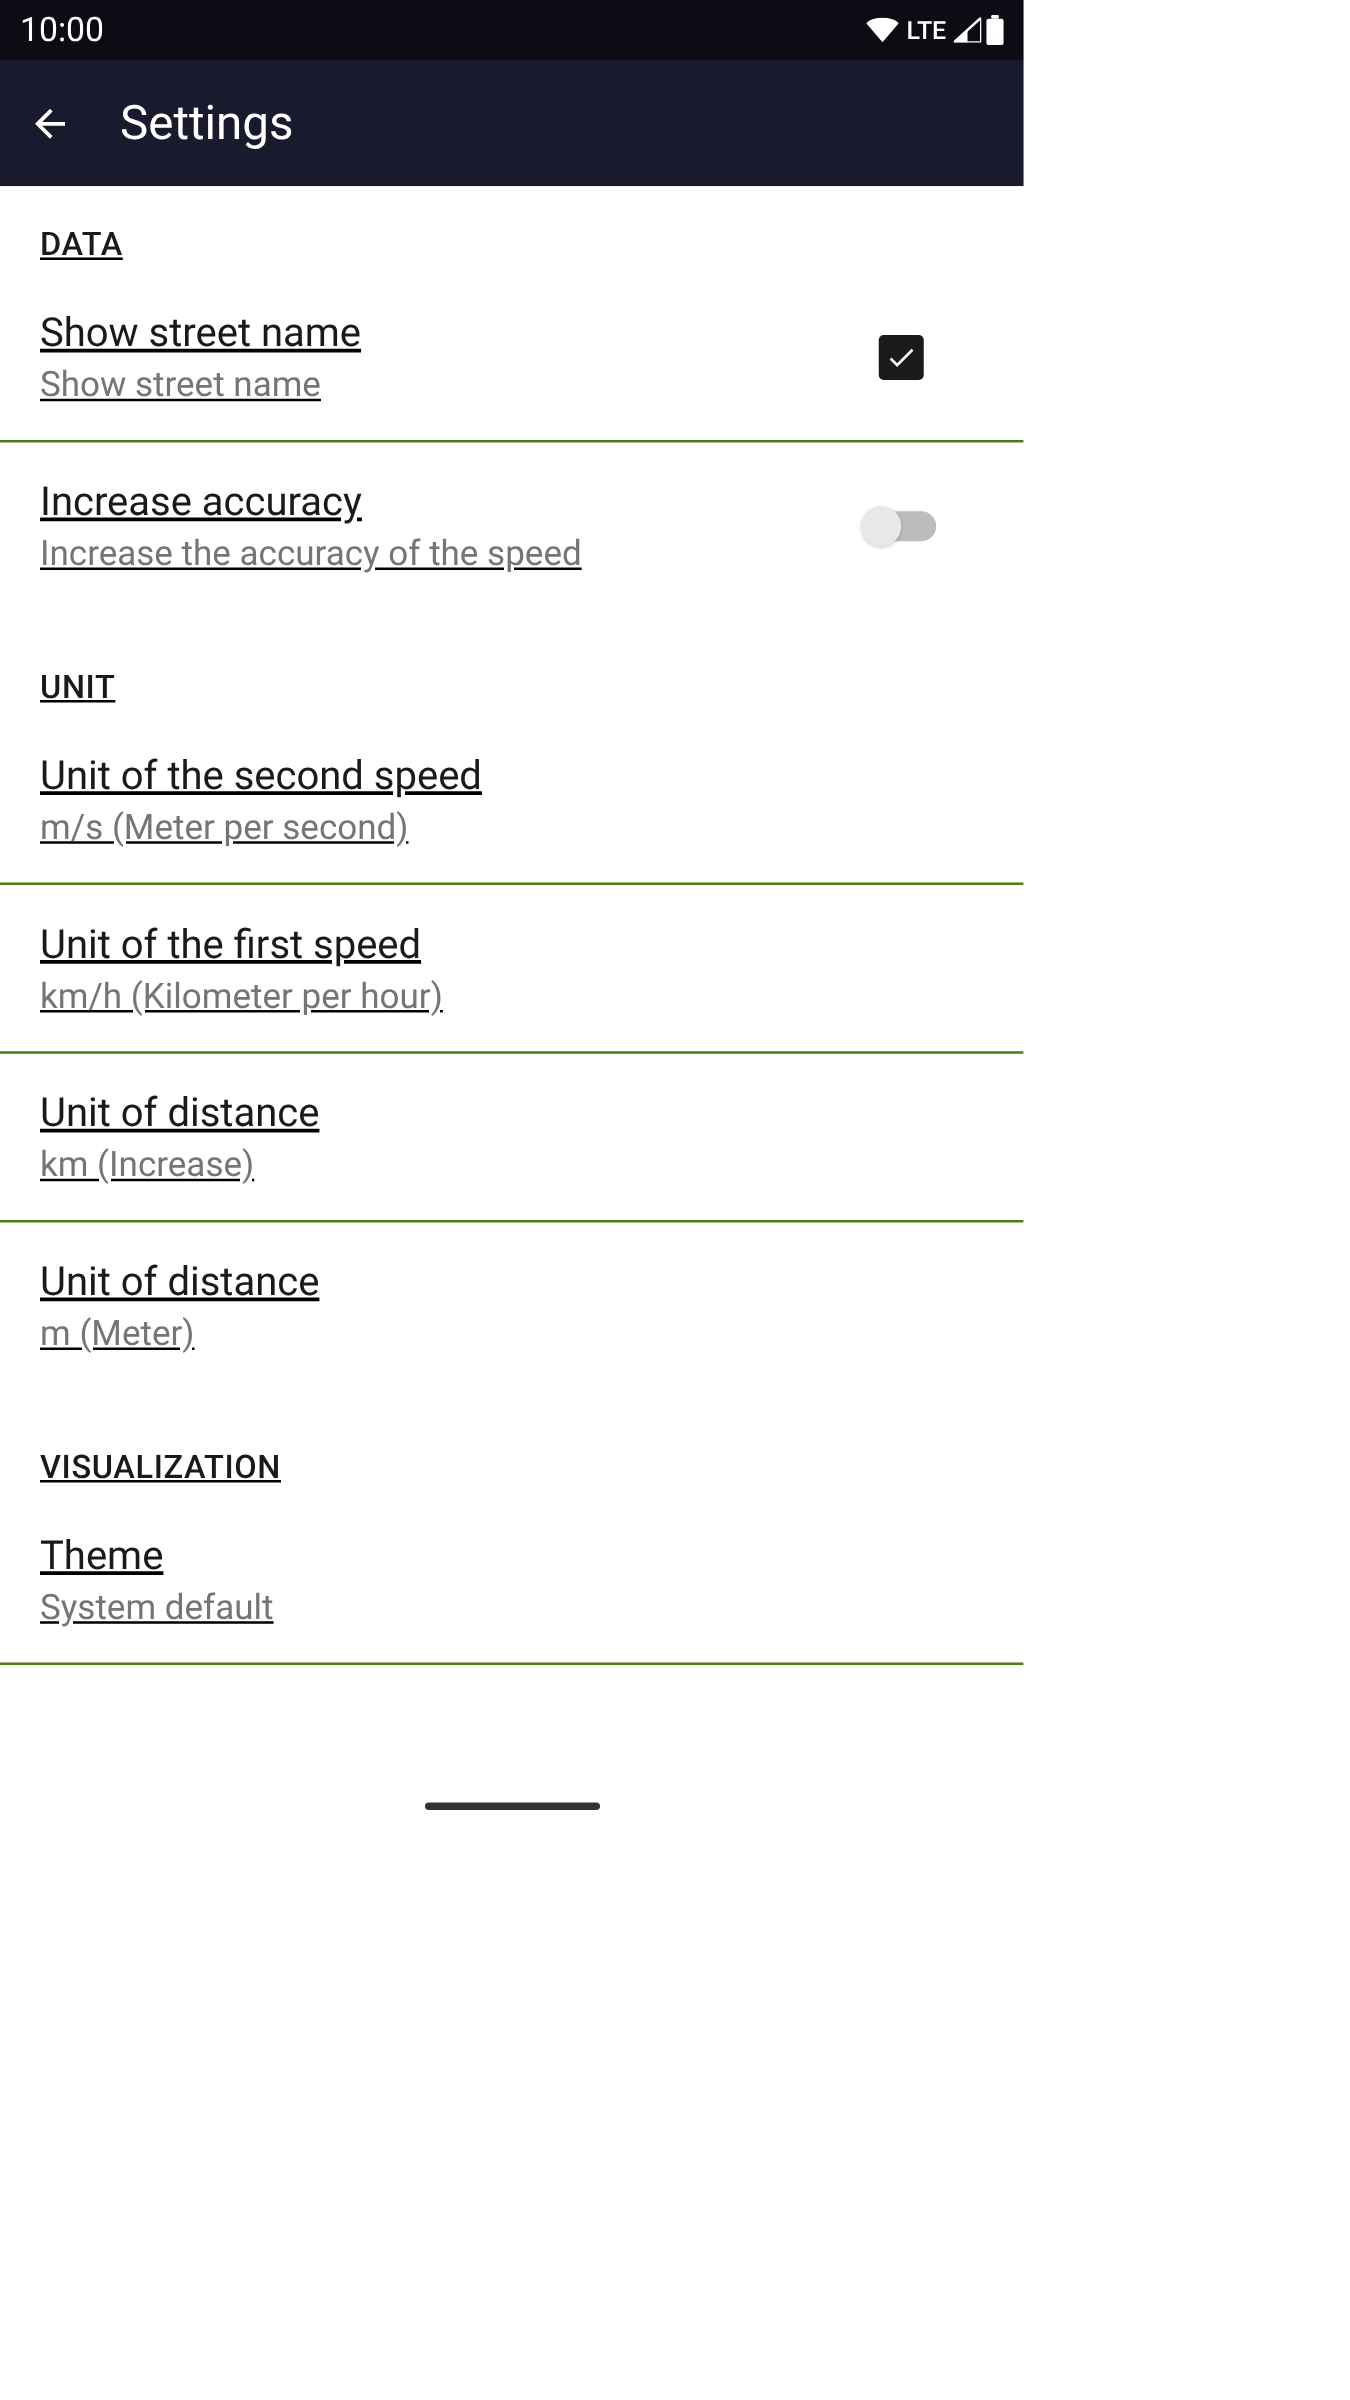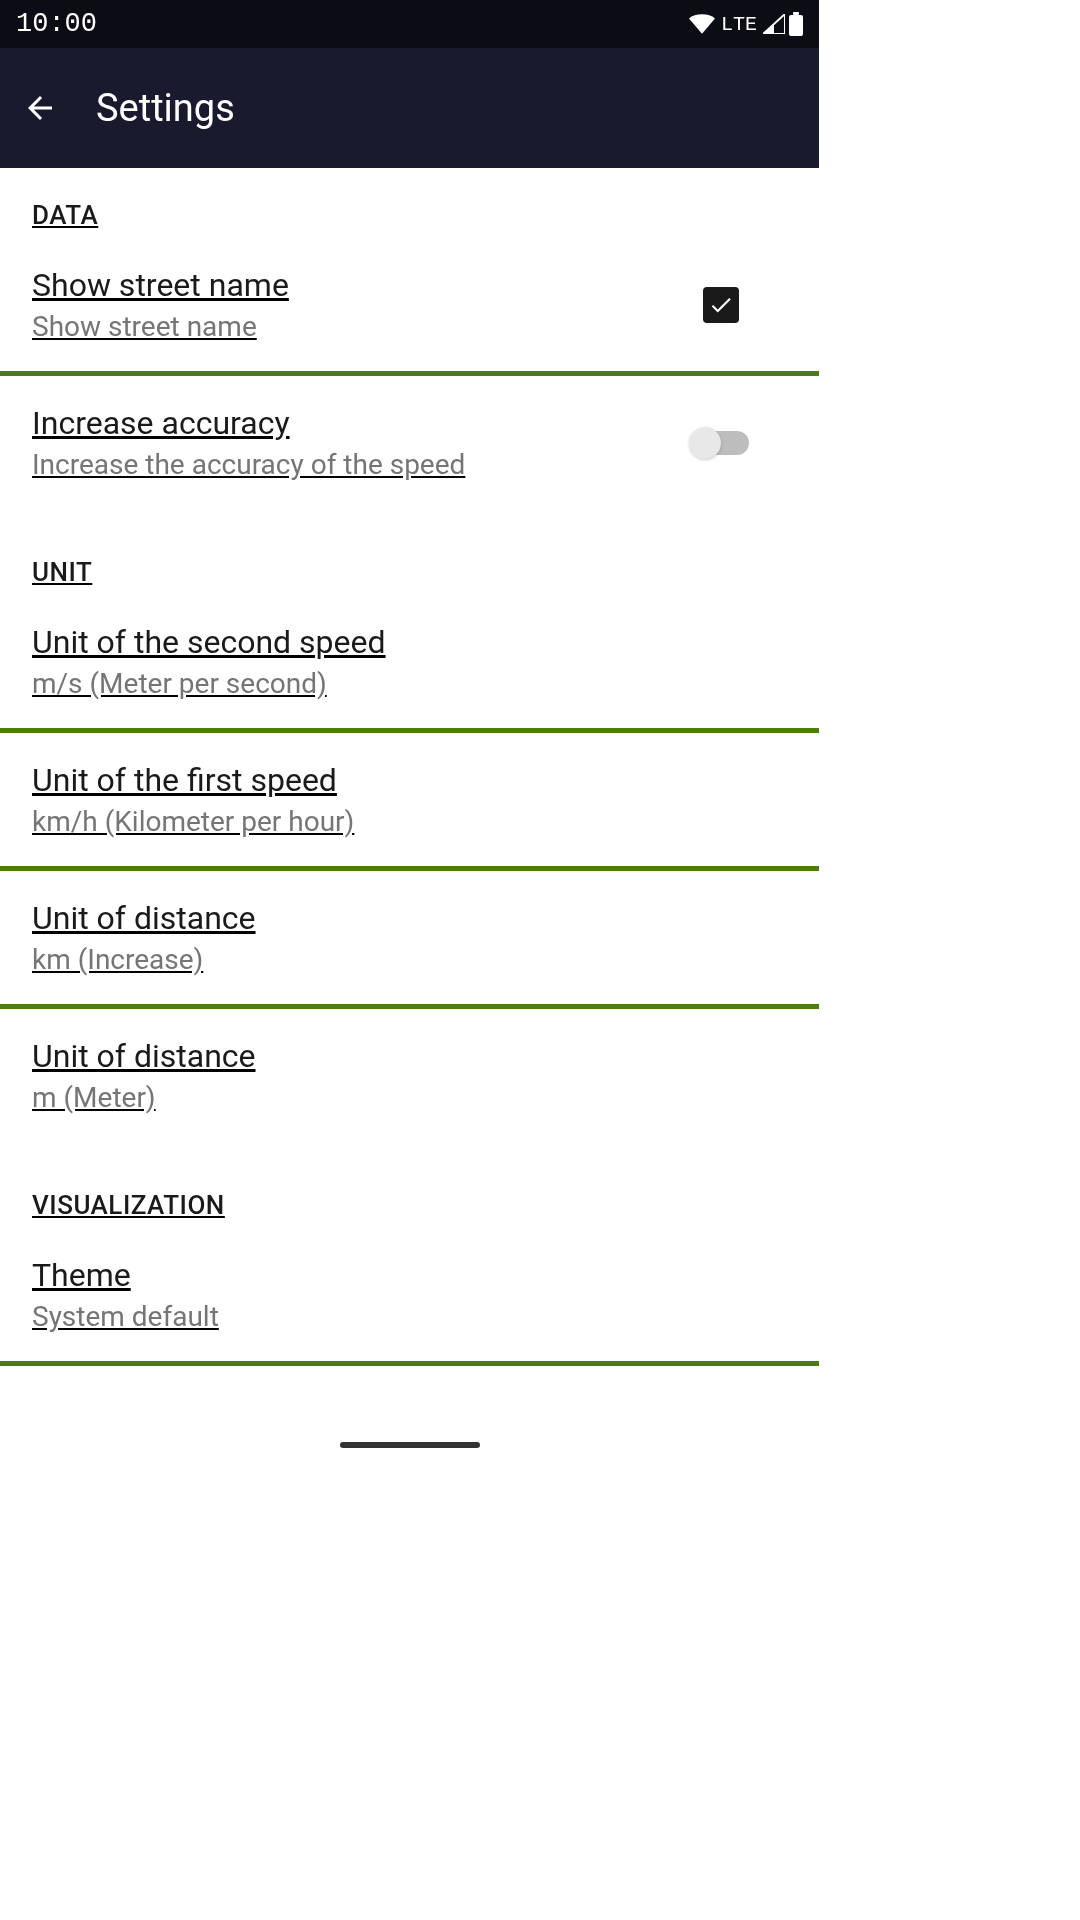--- a/index.html
+++ b/index.html
@@ -16,33 +16,32 @@
       position: relative;
     }
     .status-bar {
       height: 48px;
       background: #0c0c14;
       display: flex;
       align-items: center;
       justify-content: space-between;
       padding: 0 16px;
       color: #fff;
-      font-family: Liberation Mono, monospace;
     }
     .status-time {
       font-size: 27px;
       font-weight: 400;
     }
     .status-icons {
       display: flex;
       align-items: center;
       gap: 4px;
     }
     .app-bar {
-      height: 120px;
+      height: 101px;
       background: #1a1a2e;
       display: flex;
       align-items: center;
       padding: 0 20px;
       gap: 36px;
     }
     .back-arrow {
       width: 40px;
       height: 40px;
       display: flex;
@@ -67,21 +66,21 @@
       font-weight: 500;
       color: #1a1a1a;
       letter-spacing: 0.5px;
     }
     .setting-row {
       padding: 28px 32px;
       display: flex;
       align-items: center;
       justify-content: space-between;
       cursor: pointer;
-      border-bottom: 5px solid #4d7c0f;
+      border-bottom: 2px solid #4d7c0f;
     }
     .setting-row.no-border {
       border-bottom: none;
     }
     .setting-text {
       flex: 1;
     }
     .setting-title {
       font-size: 32px;
       color: #1a1a1a;

